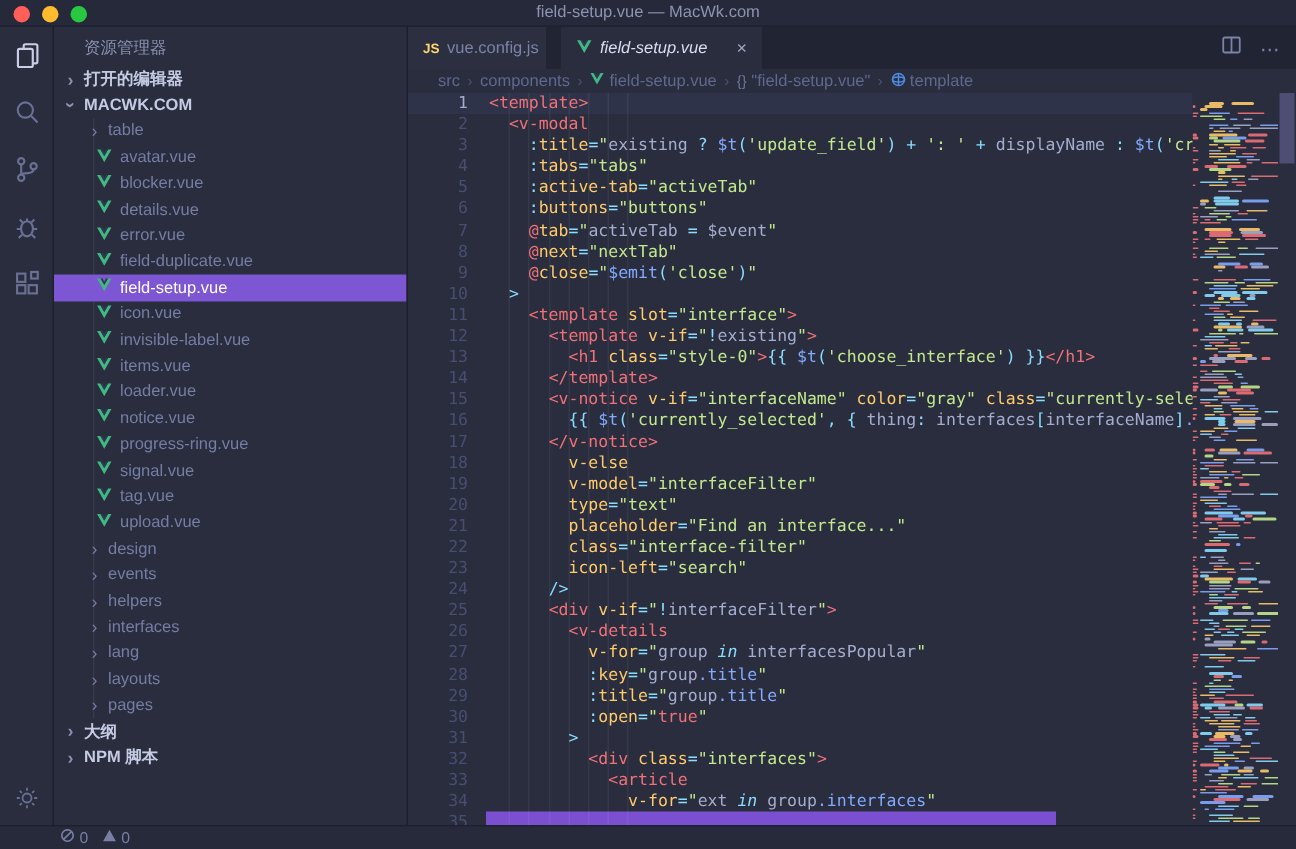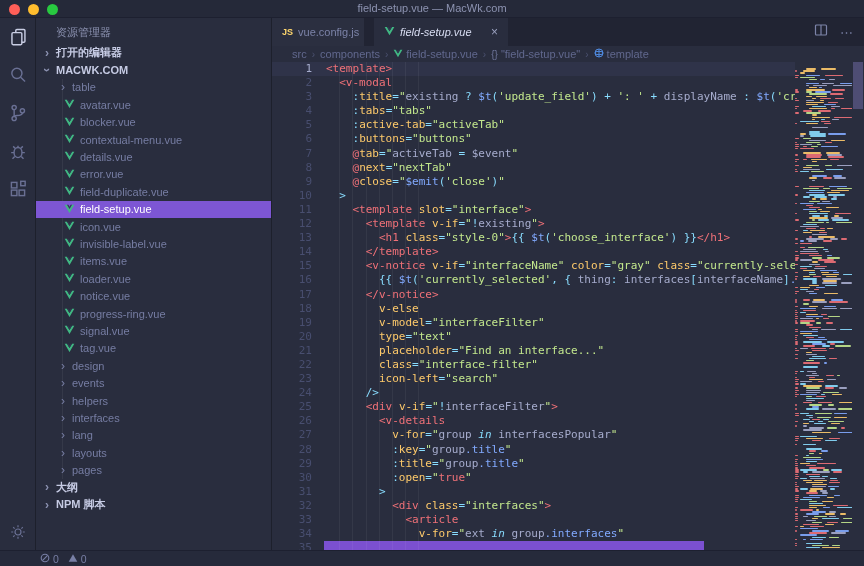--- a/index.html
+++ b/index.html
@@ -171,27 +171,20 @@
             <path d="M1 1h3.3L8 7.2 11.7 1H15L8 13.2z" fill="#41b883"></path>
             <path d="M4.3 1h2.1L8 3.8 9.6 1h2.1L8 7.2z" fill="#2f3b52"></path>
           </svg></span>
         <span>blocker.vue</span>
       </div>
       <div class="tree-item file">
         <span><svg width="11" height="9.68" viewBox="0 0 16 14">
             <path d="M1 1h3.3L8 7.2 11.7 1H15L8 13.2z" fill="#41b883"></path>
             <path d="M4.3 1h2.1L8 3.8 9.6 1h2.1L8 7.2z" fill="#2f3b52"></path>
           </svg></span>
-        <span>contextual-menu.vue</span>
-      </div>
-      <div class="tree-item file">
-        <span><svg width="11" height="9.68" viewBox="0 0 16 14">
-            <path d="M1 1h3.3L8 7.2 11.7 1H15L8 13.2z" fill="#41b883"></path>
-            <path d="M4.3 1h2.1L8 3.8 9.6 1h2.1L8 7.2z" fill="#2f3b52"></path>
-          </svg></span>
         <span>details.vue</span>
       </div>
       <div class="tree-item file">
         <span><svg width="11" height="9.68" viewBox="0 0 16 14">
             <path d="M1 1h3.3L8 7.2 11.7 1H15L8 13.2z" fill="#41b883"></path>
             <path d="M4.3 1h2.1L8 3.8 9.6 1h2.1L8 7.2z" fill="#2f3b52"></path>
           </svg></span>
         <span>error.vue</span>
       </div>
       <div class="tree-item file">
@@ -256,20 +249,27 @@
             <path d="M4.3 1h2.1L8 3.8 9.6 1h2.1L8 7.2z" fill="#2f3b52"></path>
           </svg></span>
         <span>signal.vue</span>
       </div>
       <div class="tree-item file">
         <span><svg width="11" height="9.68" viewBox="0 0 16 14">
             <path d="M1 1h3.3L8 7.2 11.7 1H15L8 13.2z" fill="#41b883"></path>
             <path d="M4.3 1h2.1L8 3.8 9.6 1h2.1L8 7.2z" fill="#2f3b52"></path>
           </svg></span>
         <span>tag.vue</span>
+      </div>
+      <div class="tree-item file">
+        <span><svg width="11" height="9.68" viewBox="0 0 16 14">
+            <path d="M1 1h3.3L8 7.2 11.7 1H15L8 13.2z" fill="#41b883"></path>
+            <path d="M4.3 1h2.1L8 3.8 9.6 1h2.1L8 7.2z" fill="#2f3b52"></path>
+          </svg></span>
+        <span>upload.vue</span>
       </div>
       <div class="tree-item folder">
         <span class="chev">›</span>
         <span>design</span>
       </div>
       <div class="tree-item folder">
         <span class="chev">›</span>
         <span>events</span>
       </div>
       <div class="tree-item folder">

